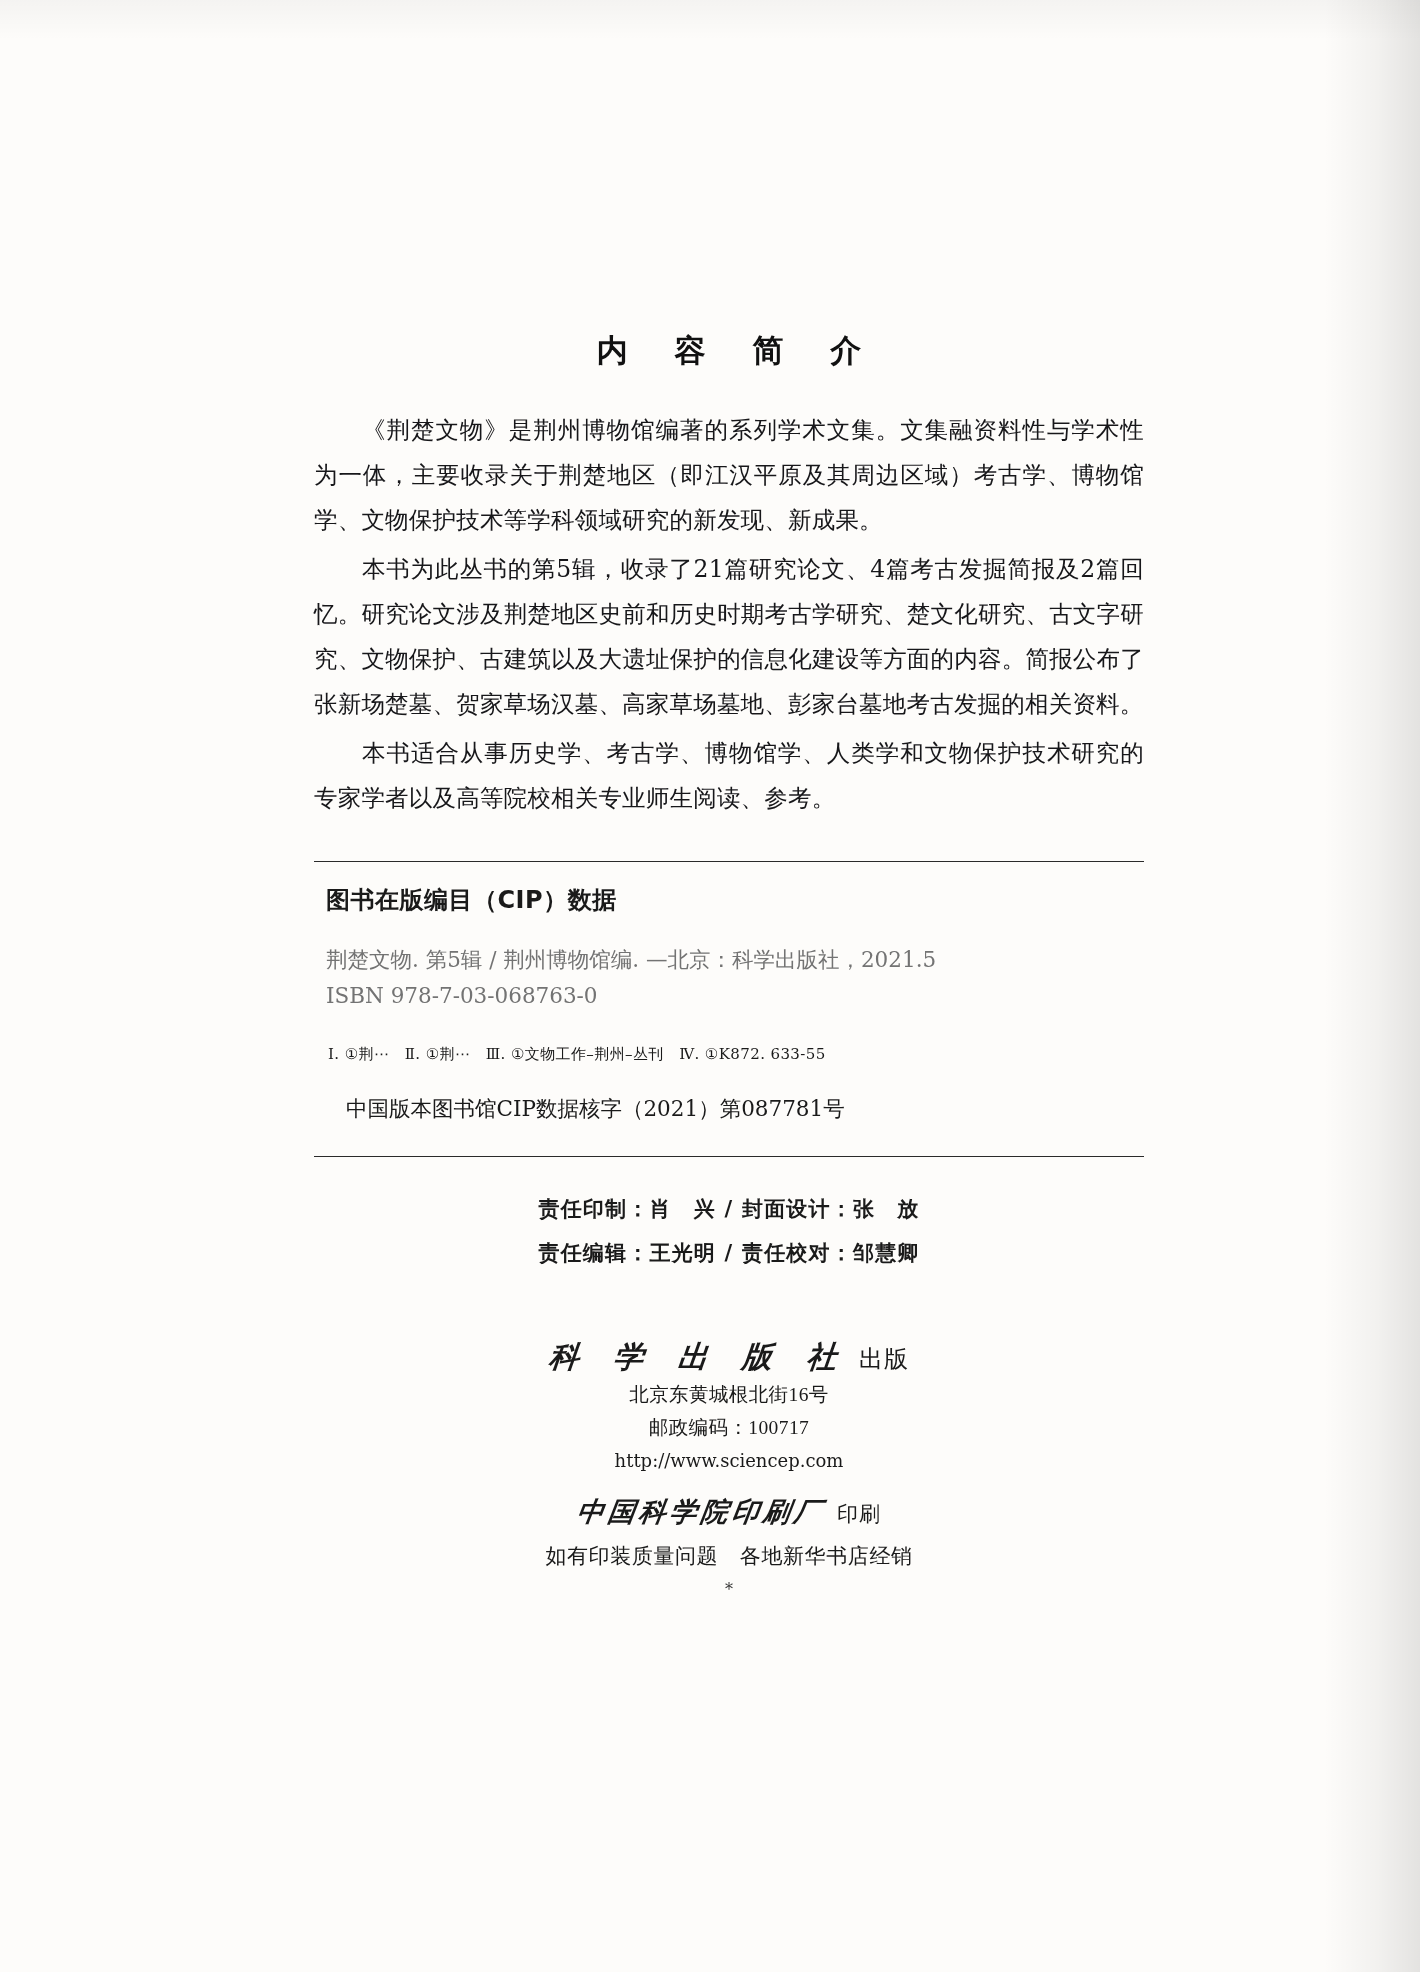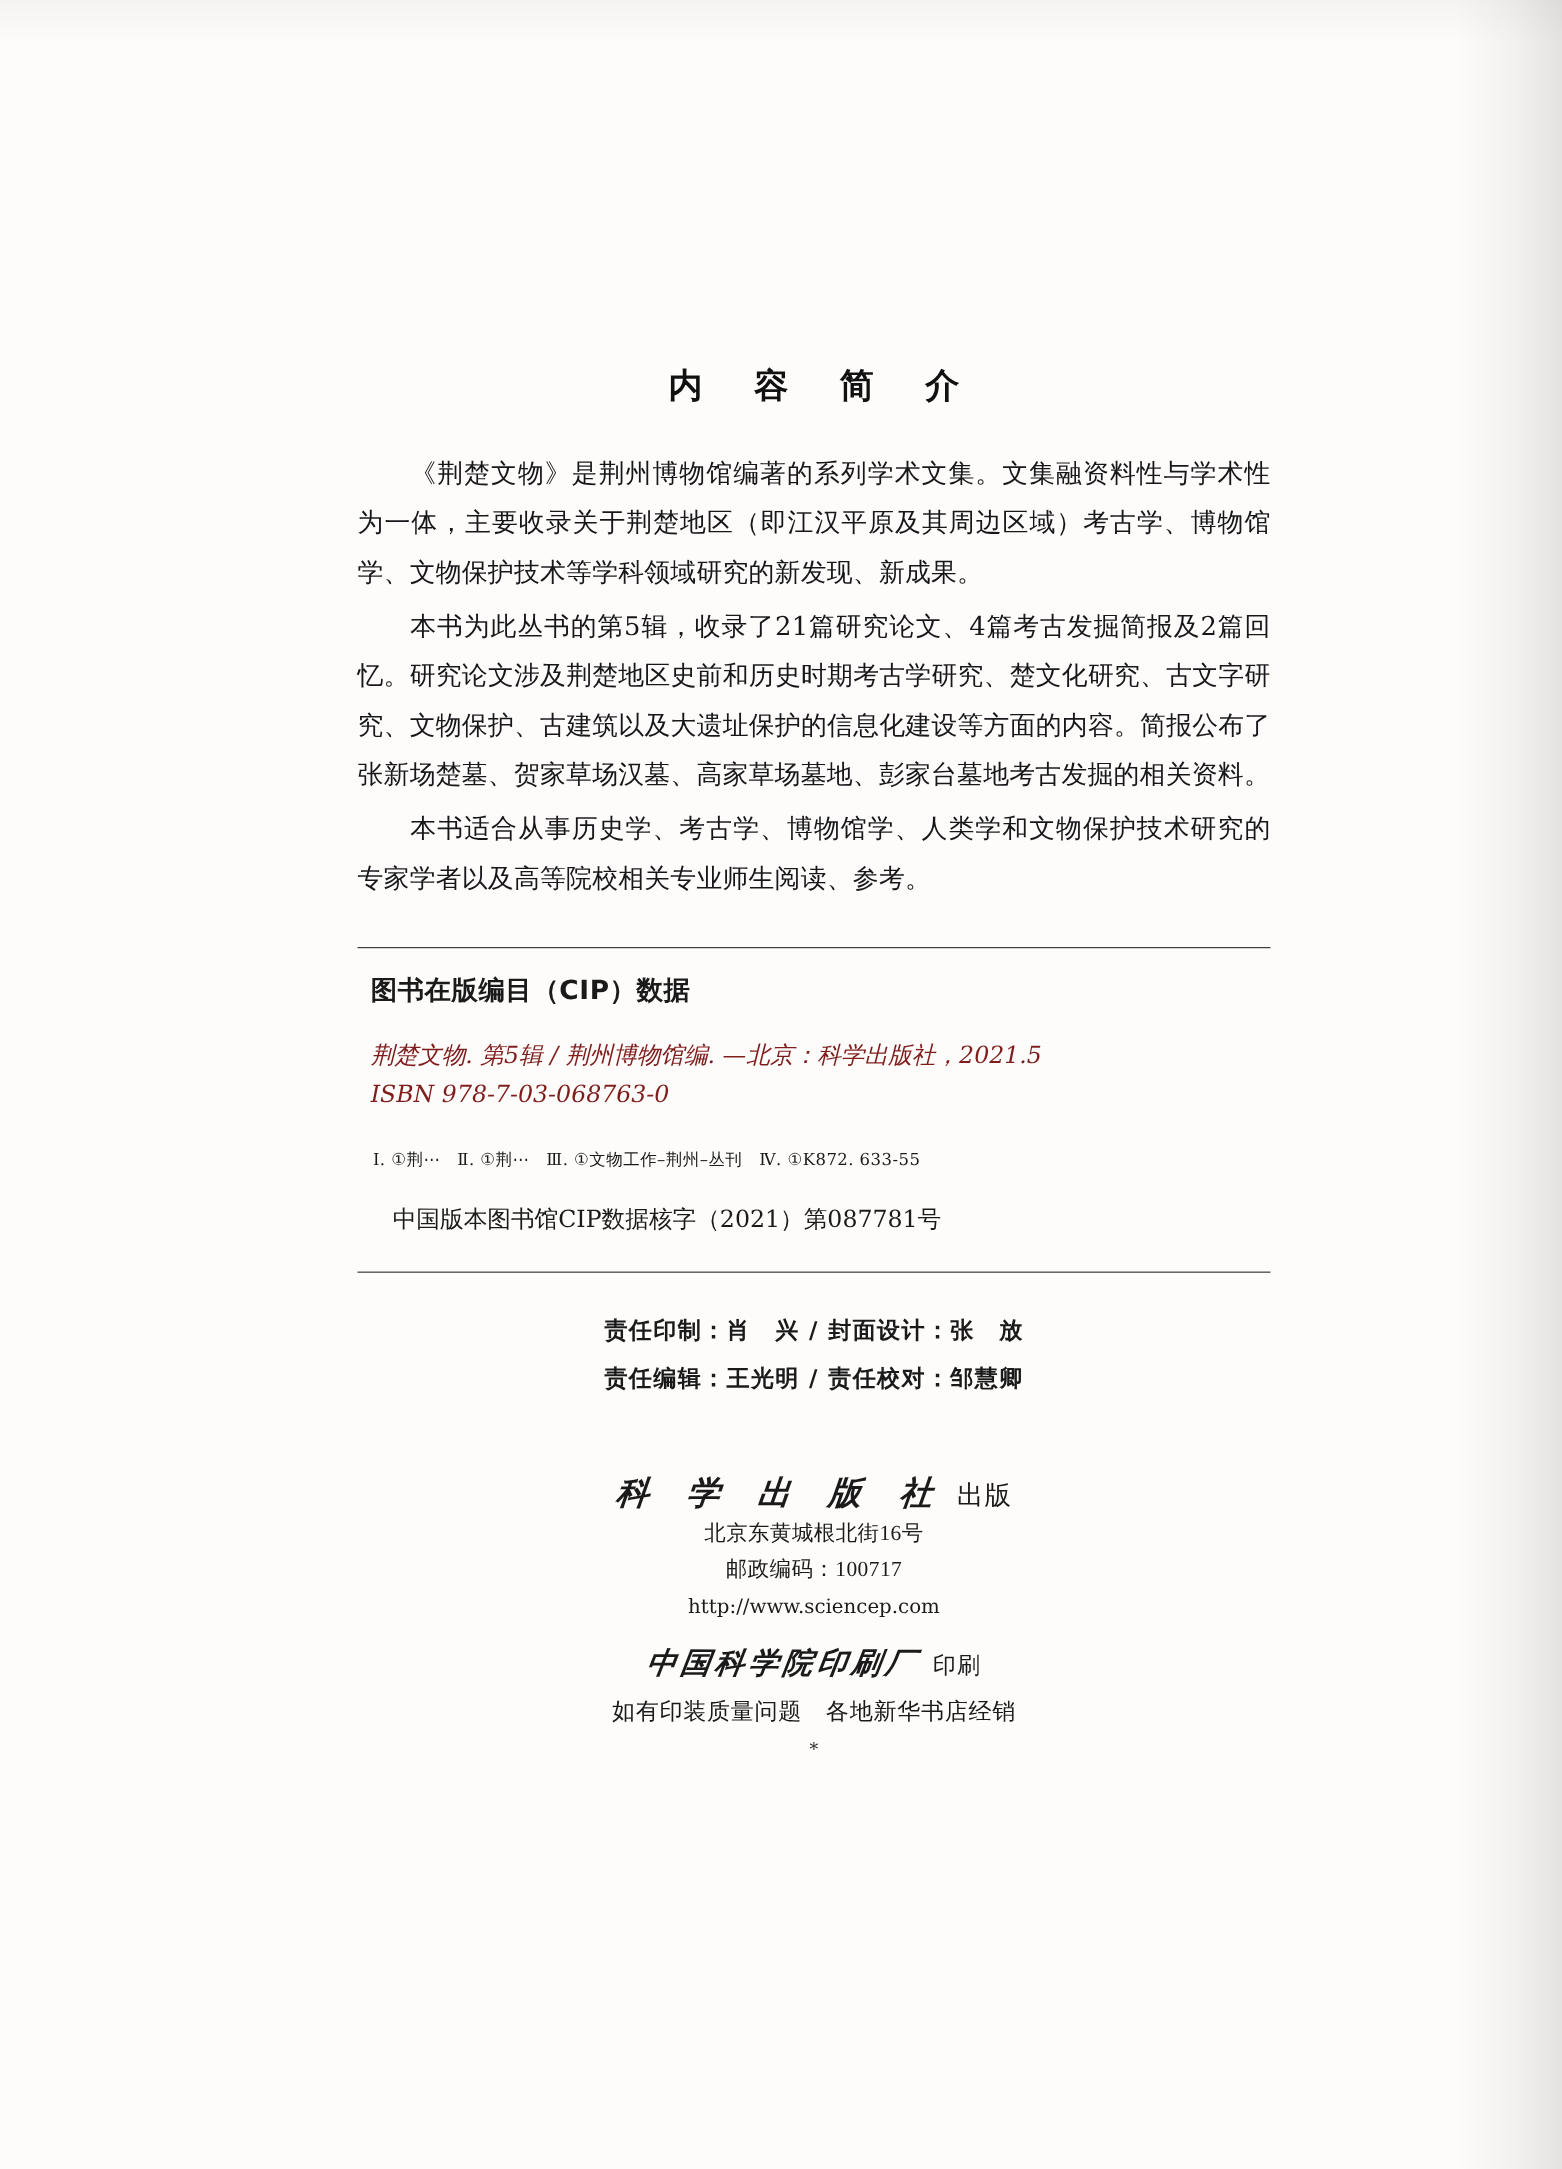--- a/index.html
+++ b/index.html
@@ -34,21 +34,21 @@
     content: "";
     position: absolute;
     top: 0; left: 0;
     width: 100%; height: 40px;
     background: linear-gradient(to bottom, rgba(0,0,0,0.035), rgba(255,255,255,0));
     pointer-events: none;
   }
 
   .sheet {
     position: absolute;
-    left: 15px; top: 0;
+    left: 4px; top: 0;
     width: 1340px;
     height: 100%;
   }
 
   .content {
     position: absolute;
     left: 310px;
     top: 330px;
     width: 830px;
   }
@@ -89,22 +89,21 @@
     font-size: 24px;
     font-weight: 700;
     letter-spacing: 0.5px;
     margin: 4px 0 26px 10px;
     font-family: "DejaVu Sans", "Liberation Sans", sans-serif;
   }
   .cip-line {
     font-size: 21.5px;
     line-height: 36px;
     margin-left: 10px;
-    color: #7f1d1d;
-    font-style: italic;
+    color: #737373;
   }
   .cip-class {
     font-size: 15px;
     line-height: 36px;
     margin: 22px 0 20px 12px;
     letter-spacing: 0.4px;
   }
   .cip-core {
     font-size: 21.5px;
     line-height: 34px;

